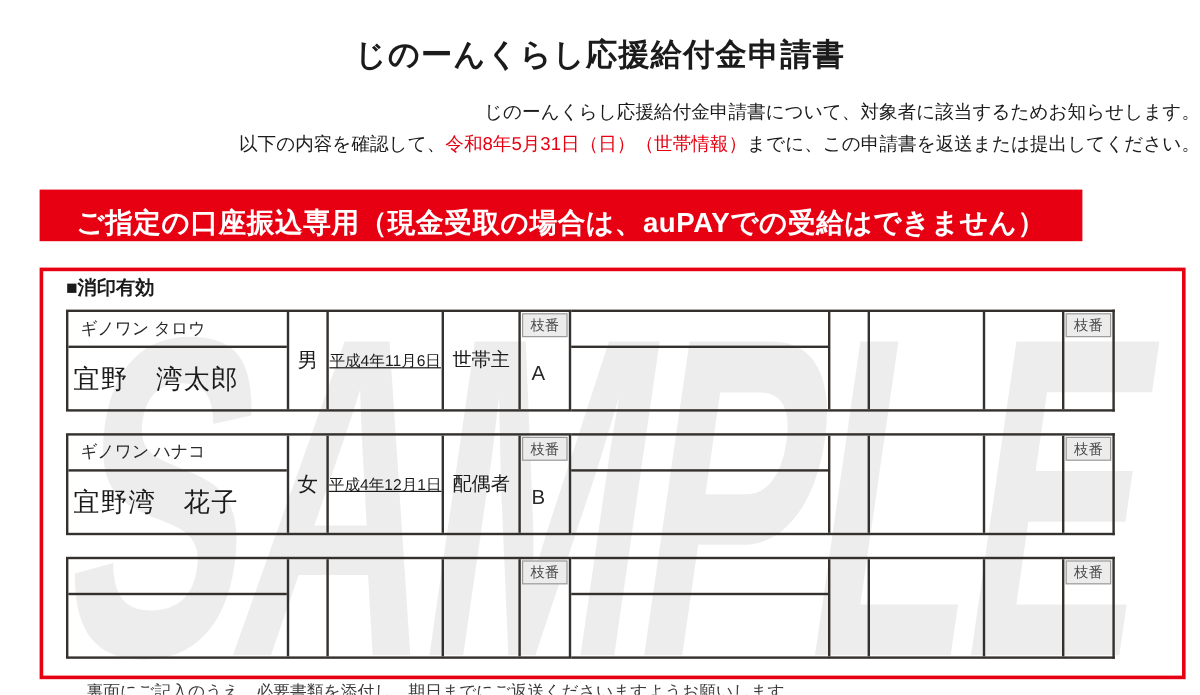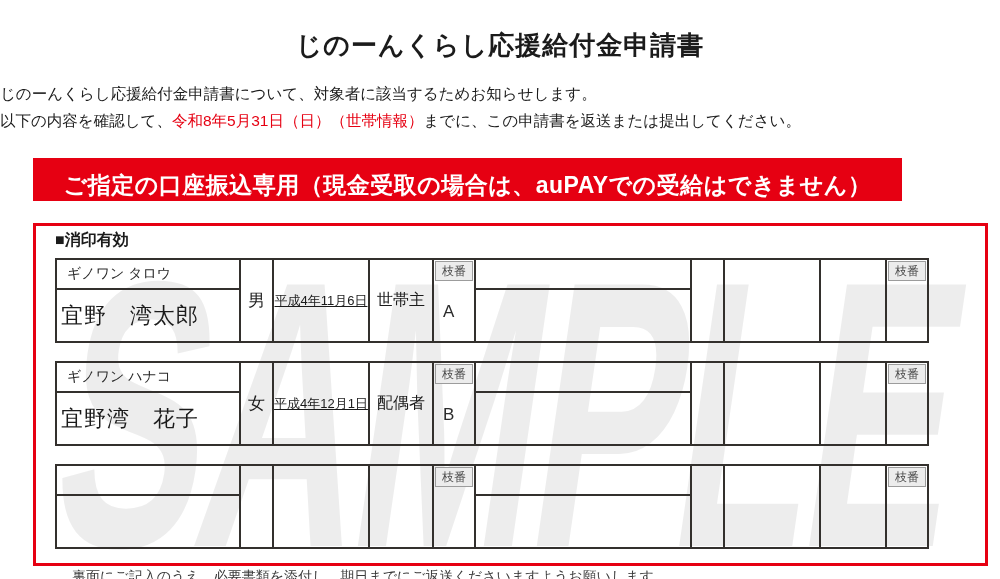--- a/index.html
+++ b/index.html
@@ -16,21 +16,21 @@
     font-family:"Liberation Sans","DejaVu Sans",sans-serif;
     color:#1d1d1d;
     overflow:hidden;
   }
   .page-title{
     position:absolute;top:28px;left:0;width:1000px;
     text-align:center;font-size:26px;font-weight:bold;letter-spacing:1px;color:#1b1b1b;
   }
   .intro{
     position:absolute;top:80px;left:0;width:1000px;
-    text-align:left;font-size:15.5px;line-height:1.75;color:#1b1b1b;
+    text-align:right;font-size:15.5px;line-height:1.75;color:#1b1b1b;
   }
   .deadline{color:var(--accent-red);}
   .banner{
     position:absolute;left:33px;top:158px;width:869px;height:43px;
     background:var(--accent-red);
     display:flex;align-items:flex-end;justify-content:center;
     color:#ffffff;font-size:23px;font-weight:bold;letter-spacing:0.5px;
   }
   .household-box{
     position:absolute;left:33px;top:223px;width:955px;height:343px;

